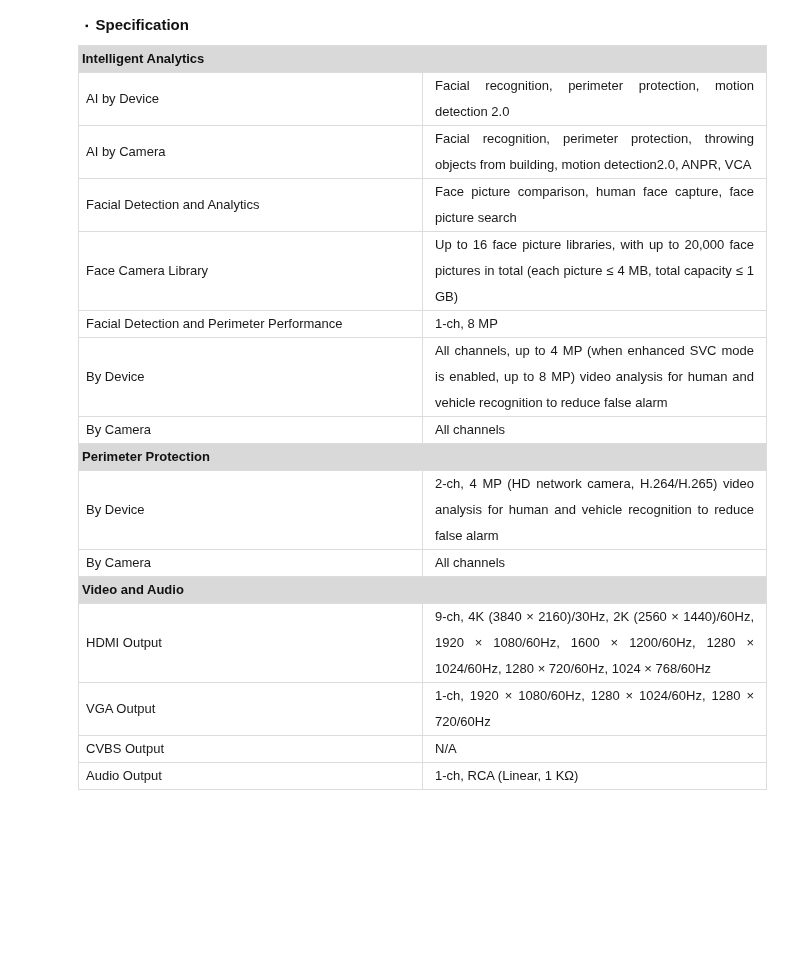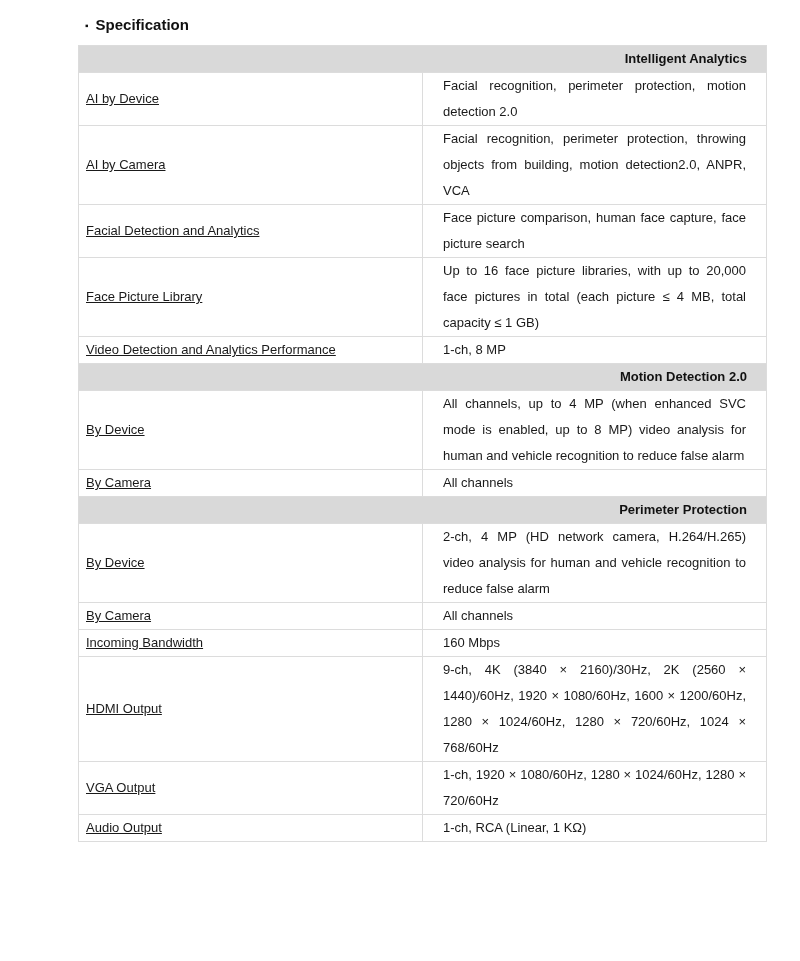--- a/index.html
+++ b/index.html
@@ -34,32 +34,30 @@
   td{
     border:1px solid var(--border);
     line-height:26px;
     vertical-align:middle;
     color:var(--text);
   }
   td.label-cell{
     width:197px;
     padding:0 7px;
     text-align:justify;
-    text-decoration:underline;
   }
   td.value-cell{
-    padding:0 20px;
+    padding:0 12px;
     text-align:justify;
   }
   tr.section-row td{
     background:var(--section-bg);
     font-weight:bold;
-    padding:0 19px;
+    padding:0 3px;
     color:#111;
-    text-align:right;
   }
 </style>
 </head>
 <body>
 
 <div class="page">
   <div class="doc-title">
     <span class="bullet">▪</span>
     <span>Specification</span>
   </div>
@@ -74,60 +72,60 @@
         </tr>
         <tr>
           <td class="label-cell">AI by Camera</td>
           <td class="value-cell">Facial recognition, perimeter protection, throwing objects from building, motion detection2.0, ANPR, VCA</td>
         </tr>
         <tr>
           <td class="label-cell">Facial Detection and Analytics</td>
           <td class="value-cell">Face picture comparison, human face capture, face picture search</td>
         </tr>
         <tr>
-          <td class="label-cell">Face Picture Library</td>
+          <td class="label-cell">Face Camera Library</td>
           <td class="value-cell">Up to 16 face picture libraries, with up to 20,000 face pictures in total (each picture ≤ 4 MB, total capacity ≤ 1 GB)</td>
         </tr>
         <tr>
-          <td class="label-cell">Video Detection and Analytics Performance</td>
+          <td class="label-cell">Facial Detection and Perimeter Performance</td>
           <td class="value-cell">1-ch, 8 MP</td>
-        </tr>
-        <tr class="section-row">
-          <td colspan="2">Motion Detection 2.0</td>
         </tr>
         <tr>
           <td class="label-cell">By Device</td>
           <td class="value-cell">All channels, up to 4 MP (when enhanced SVC mode is enabled, up to 8 MP) video analysis for human and vehicle recognition to reduce false alarm</td>
         </tr>
         <tr>
           <td class="label-cell">By Camera</td>
           <td class="value-cell">All channels</td>
         </tr>
         <tr class="section-row">
           <td colspan="2">Perimeter Protection</td>
         </tr>
         <tr>
           <td class="label-cell">By Device</td>
           <td class="value-cell">2-ch, 4 MP (HD network camera, H.264/H.265) video analysis for human and vehicle recognition to reduce false alarm</td>
         </tr>
         <tr>
           <td class="label-cell">By Camera</td>
           <td class="value-cell">All channels</td>
         </tr>
-        <tr>
-          <td class="label-cell">Incoming Bandwidth</td>
-          <td class="value-cell">160 Mbps</td>
+        <tr class="section-row">
+          <td colspan="2">Video and Audio</td>
         </tr>
         <tr>
           <td class="label-cell">HDMI Output</td>
           <td class="value-cell">9-ch, 4K (3840 × 2160)/30Hz, 2K (2560 × 1440)/60Hz, 1920 × 1080/60Hz, 1600 × 1200/60Hz, 1280 × 1024/60Hz, 1280 × 720/60Hz, 1024 × 768/60Hz</td>
         </tr>
         <tr>
           <td class="label-cell">VGA Output</td>
           <td class="value-cell">1-ch, 1920 × 1080/60Hz, 1280 × 1024/60Hz, 1280 × 720/60Hz</td>
         </tr>
         <tr>
+          <td class="label-cell">CVBS Output</td>
+          <td class="value-cell">N/A</td>
+        </tr>
+        <tr>
           <td class="label-cell">Audio Output</td>
           <td class="value-cell">1-ch, RCA (Linear, 1 KΩ)</td>
         </tr>
       </tbody>
   </table>
 </div>
 
 </body></html>

